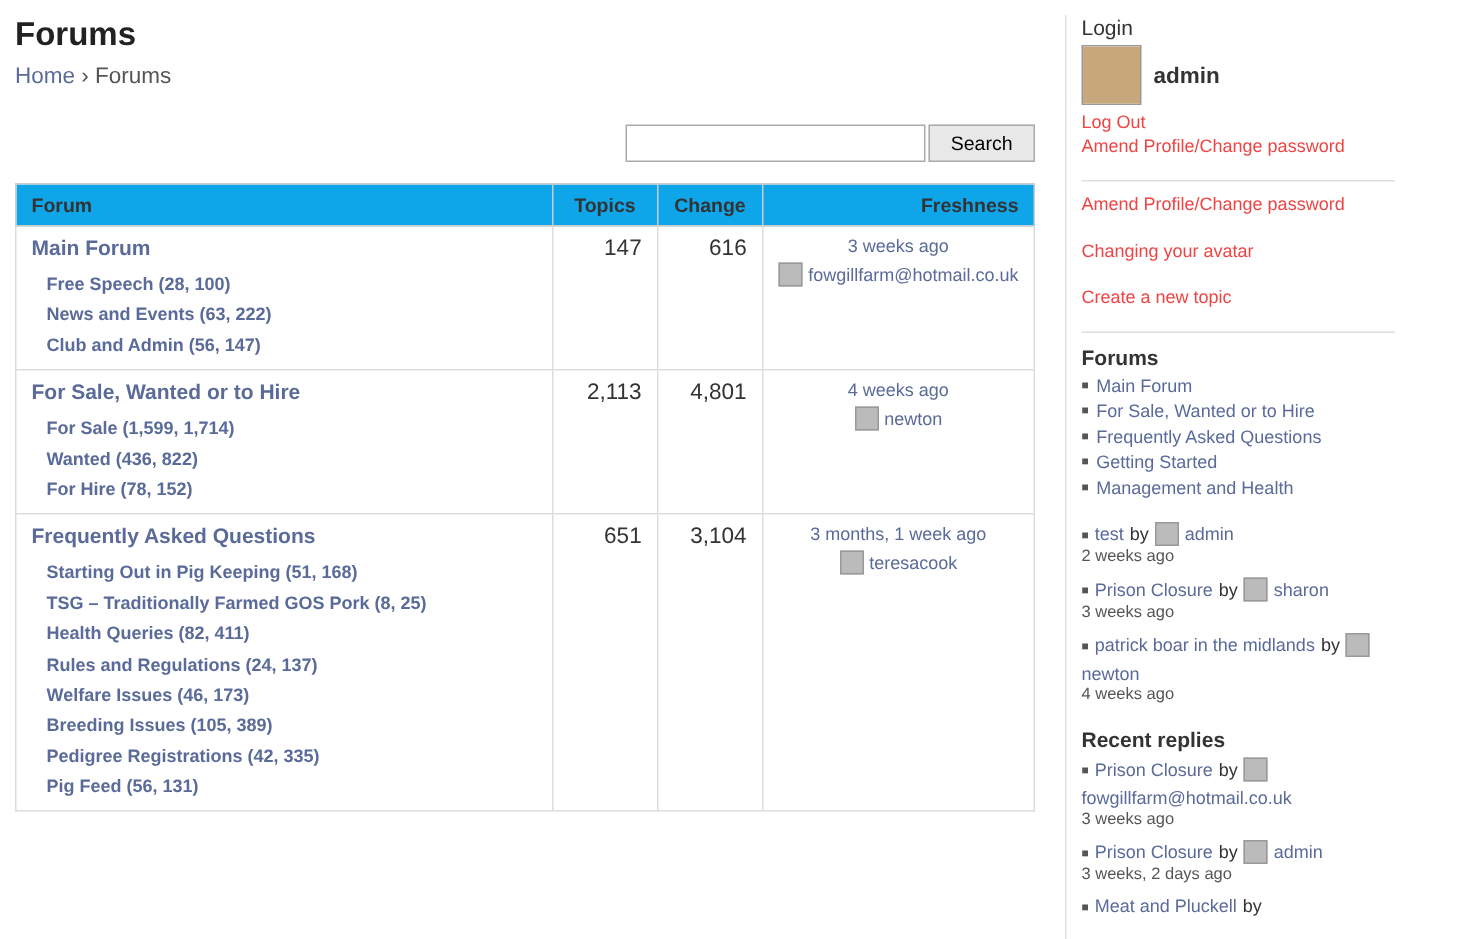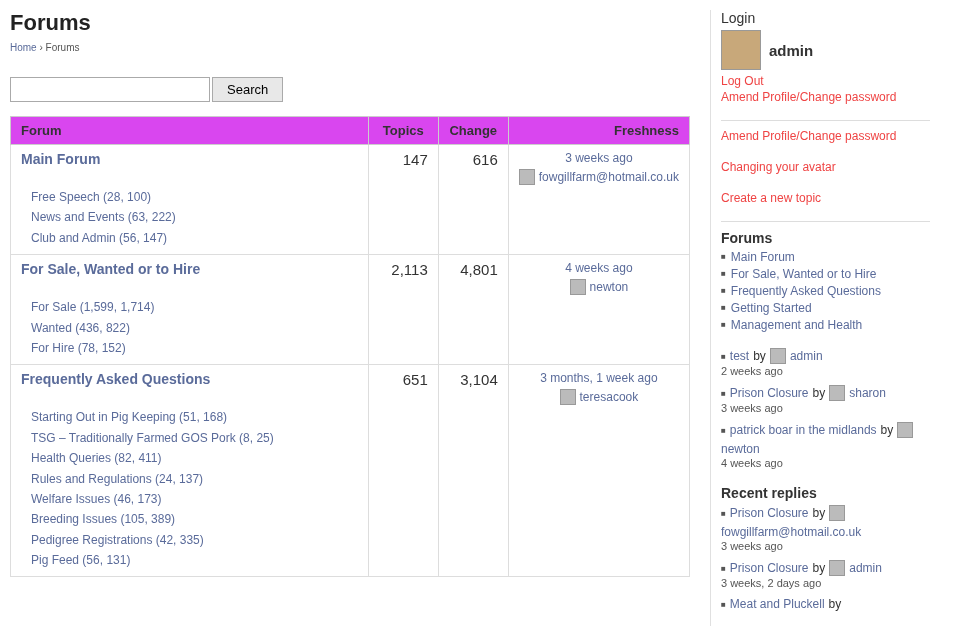--- a/index.html
+++ b/index.html
@@ -3,34 +3,34 @@
   <meta charset="utf-8">
   <style>
     * { box-sizing: border-box; margin: 0; padding: 0; }
     body { font-family: Arial, sans-serif; font-size: 13px; color: #333; background: #fff; }
     a { color: #5a6b9a; text-decoration: none; }
     .page-wrapper { display: flex; width: 976px; padding: 10px; }
     .main-content { flex: 1; max-width: 700px; padding-right: 20px; }
     .sidebar { width: 220px; min-width: 220px; padding-left: 10px; border-left: 1px solid #e0e0e0; }
 
     h1.forums-title { font-size: 22px; font-weight: bold; color: #222; margin-bottom: 6px; }
-    .breadcrumb { font-size: 10px; margin-bottom: 10px; color: #555; }
+    .breadcrumb { font-size: 15px; margin-bottom: 10px; color: #555; }
     .breadcrumb a { color: #5a6b9a; }
 
-    .search-bar { display: flex; margin-bottom: 14px; margin-top: 24px; }
+    .search-bar { display: flex; justify-content: flex-end; margin-bottom: 14px; margin-top: 24px; }
     .search-bar input { border: 1px solid #aaa; padding: 4px 8px; width: 200px; font-size: 13px; }
     .search-bar button { border: 1px solid #aaa; background: #e8e8e8; padding: 4px 14px; font-size: 13px; cursor: pointer; margin-left: 2px; }
 
     .forums-table { width: 100%; border-collapse: collapse; }
-    .forums-table th { background: #d946ef; border: 1px solid #ccc; padding: 6px 10px; text-align: left; font-weight: bold; font-size: 13px; }
+    .forums-table th { background: #0ea5e9; border: 1px solid #ccc; padding: 6px 10px; text-align: left; font-weight: bold; font-size: 13px; }
     .forums-table th.topics-col, .forums-table th.posts-col { text-align: center; width: 70px; }
     .forums-table th.freshness-col { text-align: right; width: 140px; }
     .forums-table td { border: 1px solid #ddd; padding: 6px 10px; vertical-align: top; }
     .forum-row td { background: #fff; }
-    .sub-forums { margin-top: 20px; padding-left: 10px; }
+    .sub-forums { margin-top: 6px; padding-left: 10px; font-weight: bold; }
     .sub-forums a { font-size: 12px; color: #5a6b9a; display: block; line-height: 1.7; }
     .topics-cell, .posts-cell { text-align: right; font-size: 15px; }
     .freshness-cell { text-align: center; font-size: 12px; }
     .freshness-link { color: #5a6b9a; }
     .freshness-user { display: flex; align-items: center; justify-content: center; margin-top: 4px; gap: 4px; }
 
     
     .sidebar-section { margin-bottom: 16px; }
     .login-label { font-size: 14px; color: #333; margin-bottom: 4px; }
     .login-box { display: flex; align-items: center; gap: 8px; margin-bottom: 4px; }

